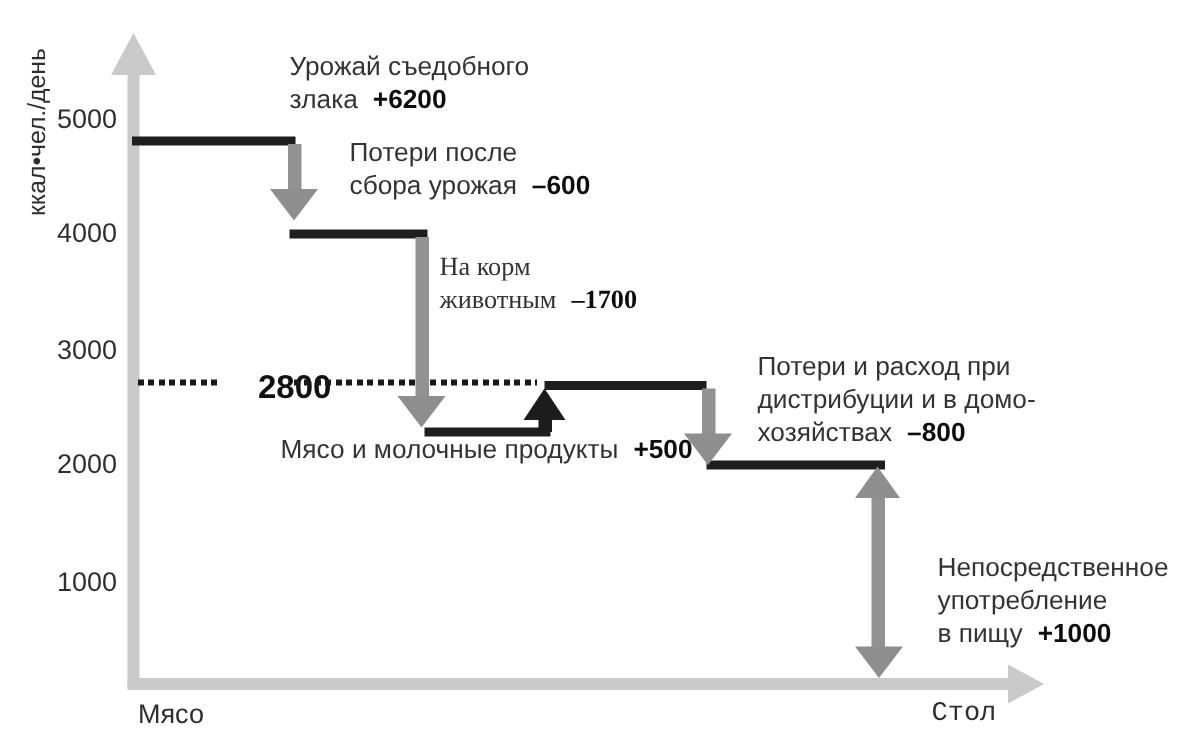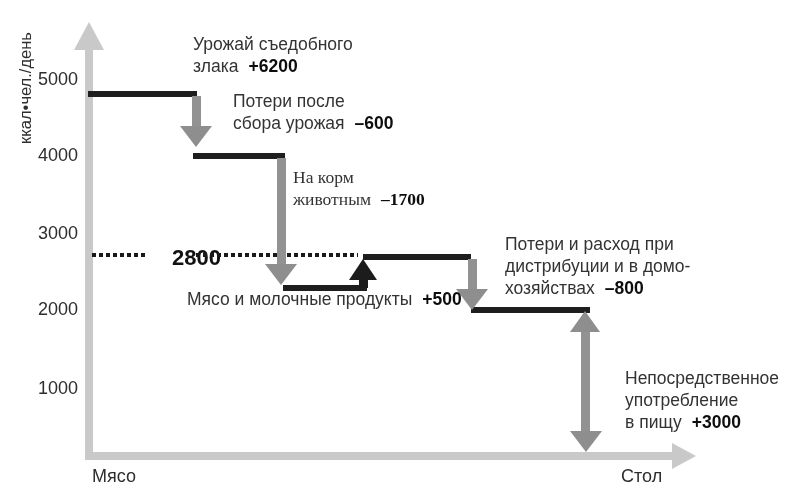--- a/index.html
+++ b/index.html
@@ -24,21 +24,21 @@
 
   .y-title{left:16px;top:144px;transform-origin:0 0;transform:rotate(-90deg);
     font-size:16.5px;color:#2e2e2e;white-space:nowrap;}
 
   .tick{width:62px;left:16px;text-align:right;font-size:18px;color:#2e2e2e;line-height:18px;}
   .tick-5000{top:70px;} .tick-4000{top:146px;} .tick-3000{top:224px;}
   .tick-2000{top:300px;} .tick-1000{top:379px;}
 
   .x-label{font-size:18px;color:#2e2e2e;}
   .x-label-start{left:92px;top:466px;}
-  .x-label-end{left:621px;top:466px;}
+  .x-label-end{left:621px;top:466px;font-family:Liberation Mono, monospace;}
 
   
   .bar{height:6px;background:#1e1e1e;}
   .bar-harvest{left:88px;top:91px;width:109px;}
   .bar-postloss{left:193px;top:153px;width:92px;}
   .bar-meat{left:283px;top:285px;width:84px;}
   .bar-ref{left:363px;top:254px;width:108px;}
   .bar-final{left:471px;top:307px;width:119px;}
 
   
@@ -148,16 +148,16 @@
 
   <div class="abs ann ann-dist">
     <div>Потери и расход при</div>
     <div>дистрибуции и в домо-</div>
     <div><span>хозяйствах</span><span class="val">–800</span></div>
   </div>
 
   <div class="abs ann ann-direct">
     <div>Непосредственное</div>
     <div>употребление</div>
-    <div><span>в пищу</span><span class="val">+3000</span></div>
+    <div><span>в пищу</span><span class="val">+1000</span></div>
   </div>
 
 </div>
 
 </body></html>

